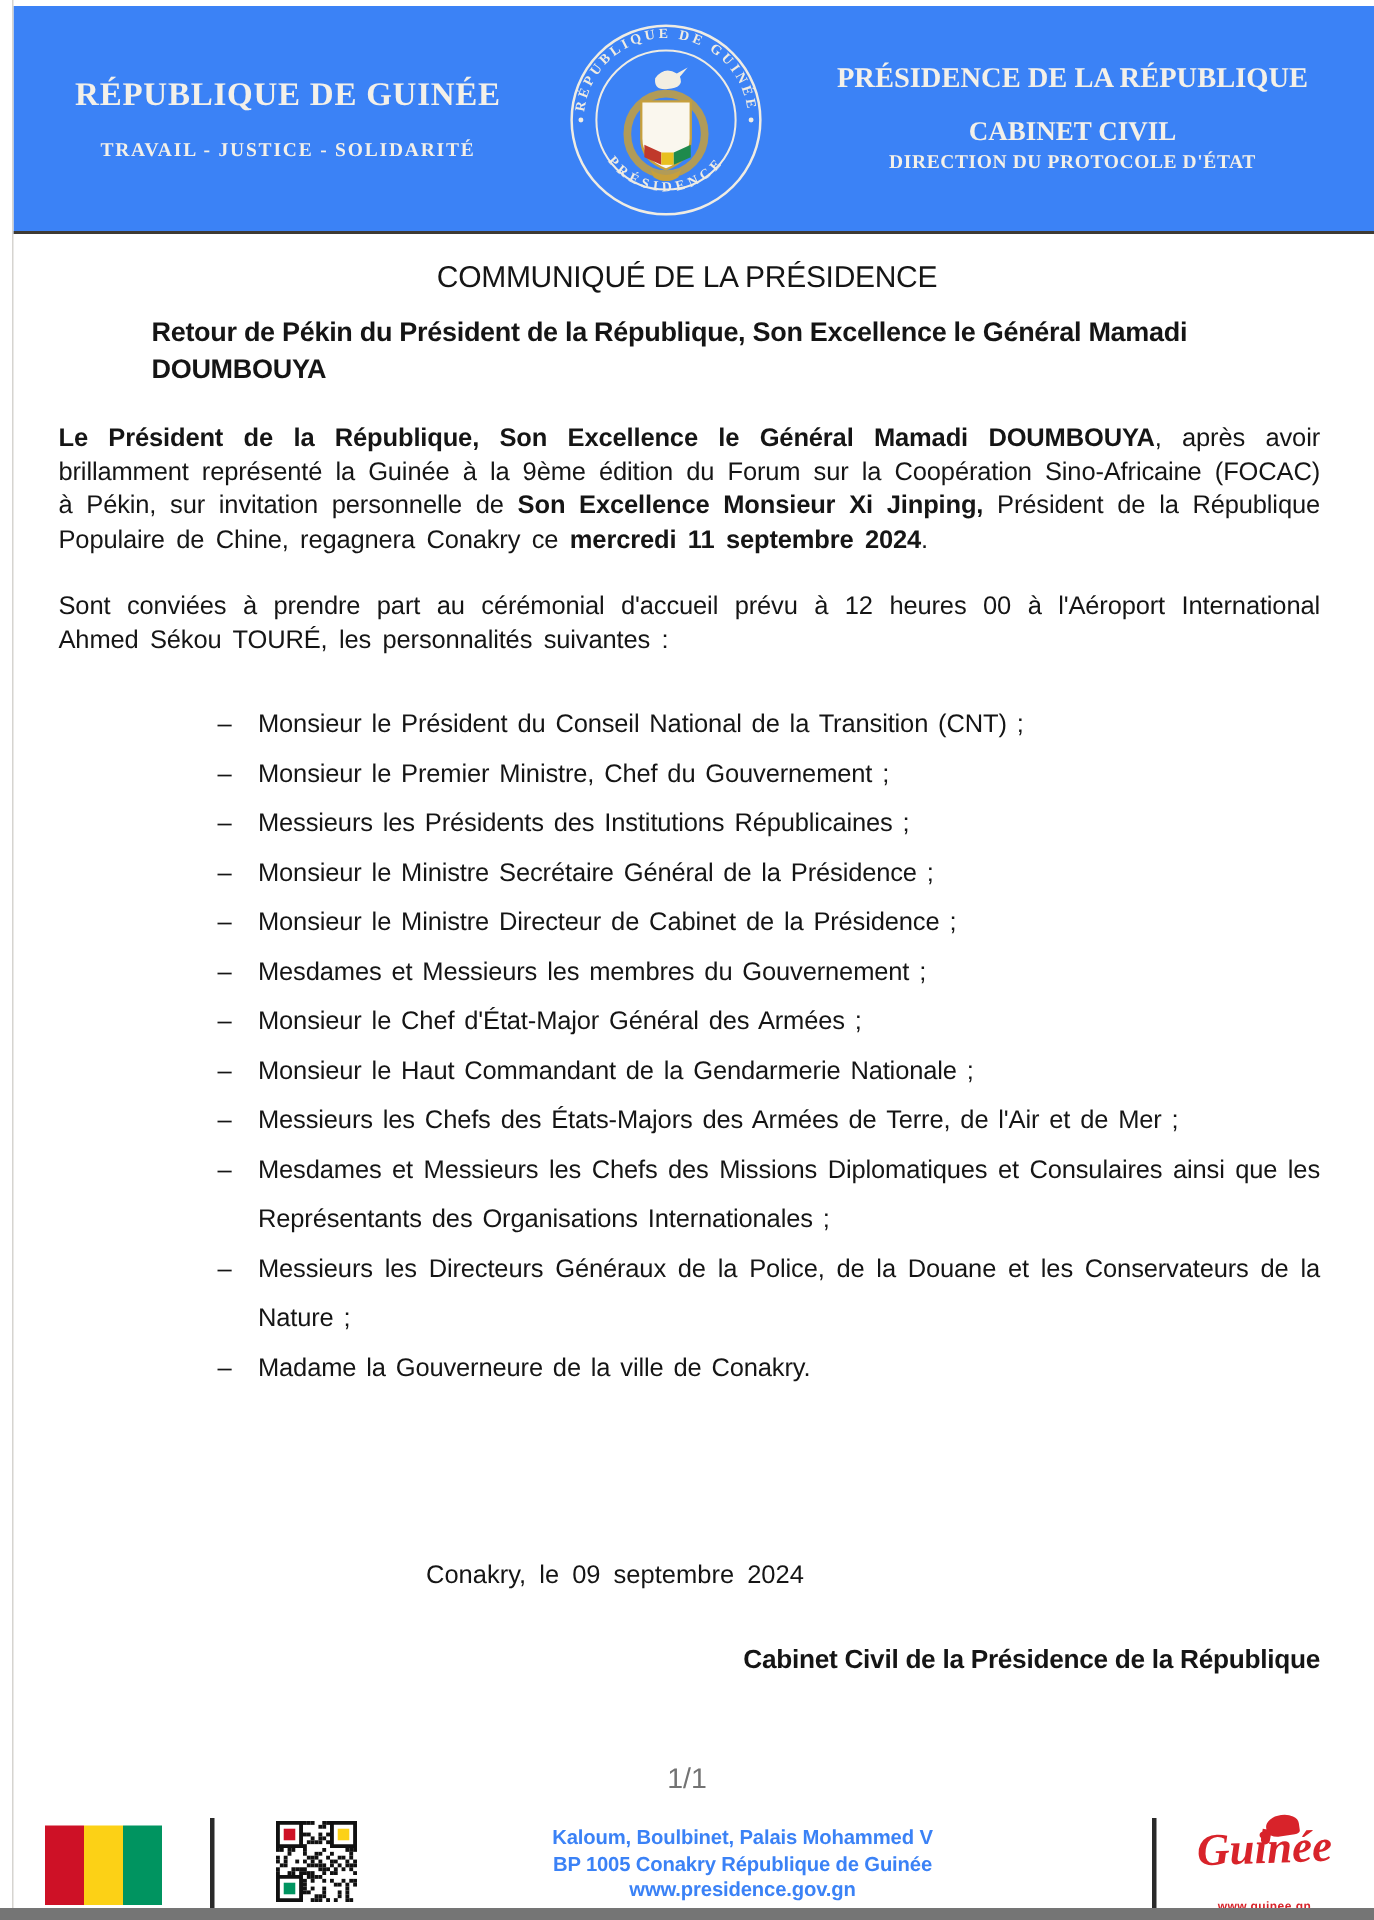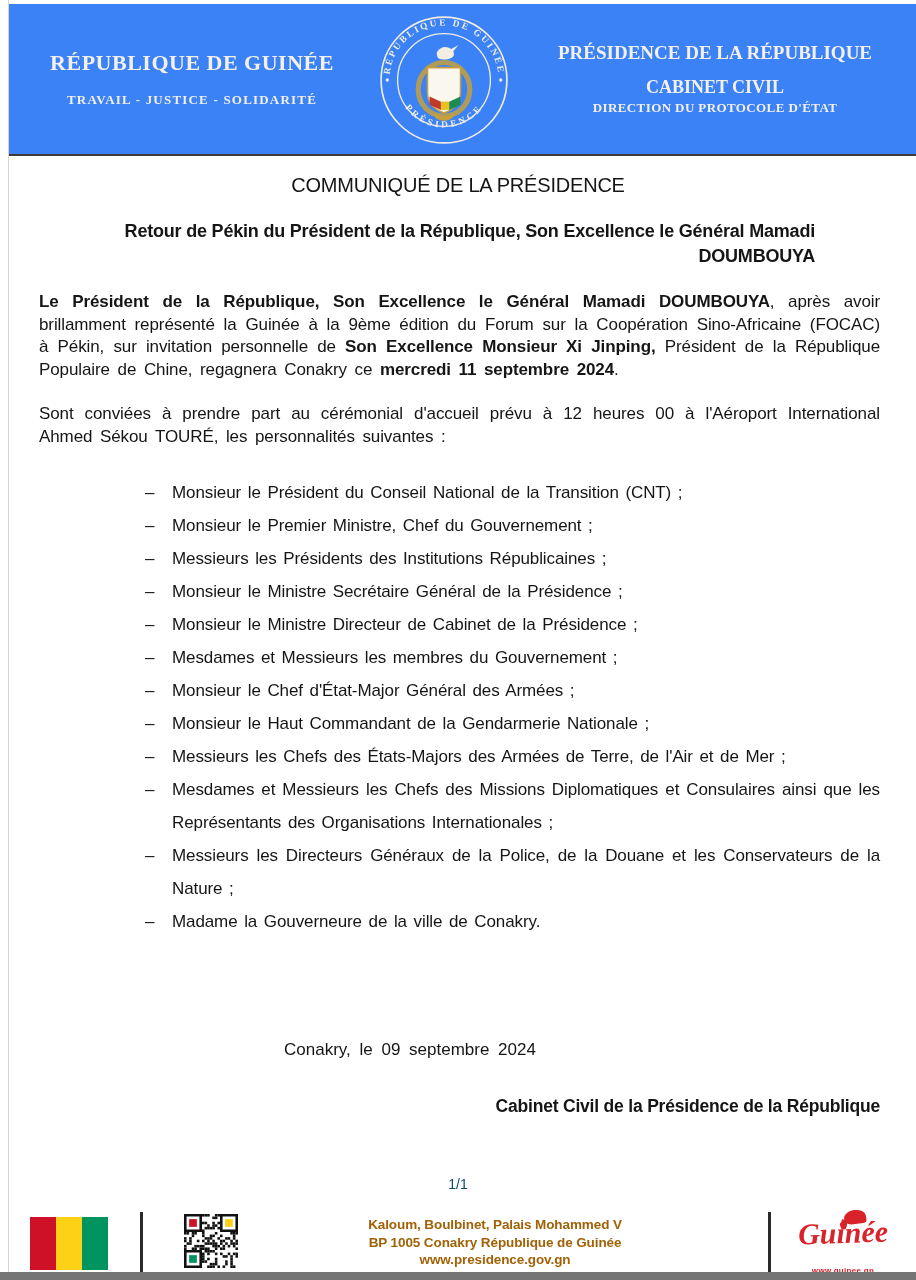--- a/index.html
+++ b/index.html
@@ -26,55 +26,55 @@
   .hdr-right .t2{font-size:18px;margin-top:13px;}
   .hdr-right .t3{font-size:13px;margin-top:2px;letter-spacing:.4px;}
   .seal-wrap{width:132px;height:132px;flex:none;margin-top:2px;}
 
   
   .content{position:absolute;left:0;top:154px;width:916px;padding:0;}
   .doc-title{
     text-align:center;font-weight:normal;font-size:20px;margin-top:20px;letter-spacing:-.2px;
   }
   .doc-subtitle{
-    text-align:right;font-weight:bold;font-size:18px;line-height:25px;
-    max-width:714px;margin:22px auto 0 auto;letter-spacing:-.2px;
+    text-align:left;font-weight:bold;font-size:18px;line-height:25px;
+    max-width:714px;margin:12px auto 0 auto;letter-spacing:-.2px;
   }
   .para{
     margin:22px 36px 0 39px;text-align:justify;font-size:17px;line-height:22.5px;
     word-spacing:3px;letter-spacing:-.1px;
   }
   .para .b{font-weight:bold;}
   .list{margin:28px 36px 0 145px;}
   .list-item{display:flex;font-size:17px;line-height:33px;letter-spacing:-.1px;}
   .list-item .dash{width:27px;flex:none;}
   .list-item .ltext{flex:1;text-align:justify;word-spacing:2px;}
 
   .date-line{
     position:absolute;left:0;right:0;top:1040px;text-align:left;
     padding-left:284px;font-size:17px;word-spacing:4px;
   }
   .signature-line{
     position:absolute;right:36px;top:1096px;font-weight:bold;font-size:17.5px;letter-spacing:-.2px;
   }
   .page-indicator{
-    position:absolute;left:0;right:0;top:1176px;text-align:center;font-size:14px;color:#0c4a6e;
+    position:absolute;left:0;right:0;top:1176px;text-align:center;font-size:19px;color:#737373;
   }
 
   
   .footer{position:absolute;left:0;right:0;top:1208px;height:64px;}
   .flag{position:absolute;left:30px;top:9px;width:78px;height:53px;display:flex;}
   .flag .stripe{flex:1;}
   .fdiv{position:absolute;top:4px;width:3px;height:62px;background:#2a2a2a;}
   .fdiv1{left:140px;}
   .fdiv2{left:768px;}
   .qr{position:absolute;left:184px;top:6px;width:54px;height:54px;}
   .address{
     position:absolute;left:340px;top:8px;width:310px;text-align:center;
-    font-weight:bold;font-size:13.5px;line-height:17.5px;color:#a16207;letter-spacing:-.1px;
+    font-weight:bold;font-size:13.5px;line-height:17.5px;color:#3b82f6;letter-spacing:-.1px;
   }
   .gn-logo{position:absolute;left:788px;top:10px;width:110px;text-align:center;color:#D8232A;}
   .gn-logo .logo-text{
     font-family:"Liberation Serif",serif;font-style:italic;font-weight:bold;
     font-size:30px;line-height:30px;display:block;transform:rotate(-2deg);
   }
   .gn-logo .logo-url{font-size:8px;font-weight:bold;display:block;margin-top:18px;letter-spacing:.3px;}
   .gn-logo .elephant{
     position:absolute;left:56px;top:-8px;width:22px;height:14px;background:#D8232A;
     border-radius:60% 60% 20% 45%;transform:rotate(-8deg);

